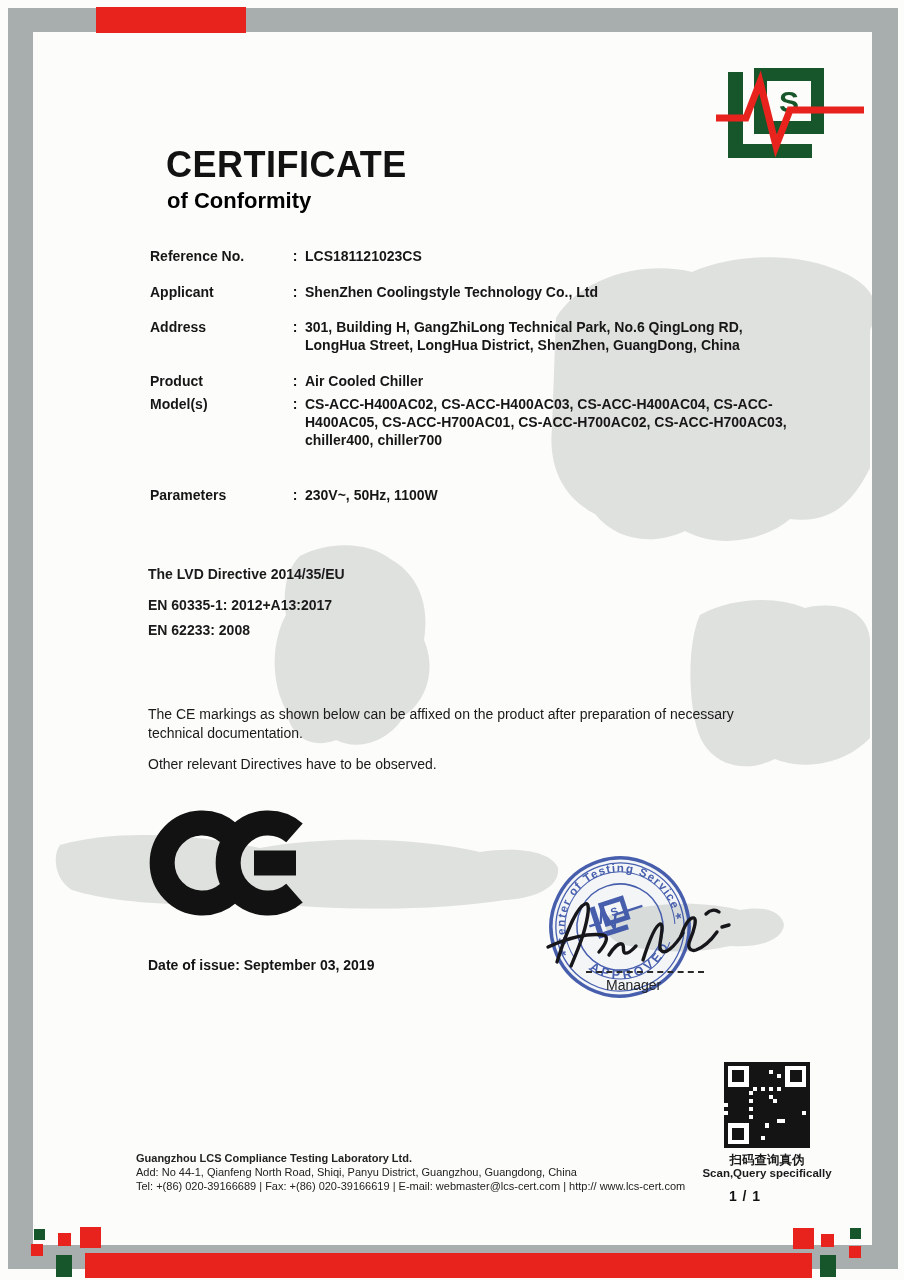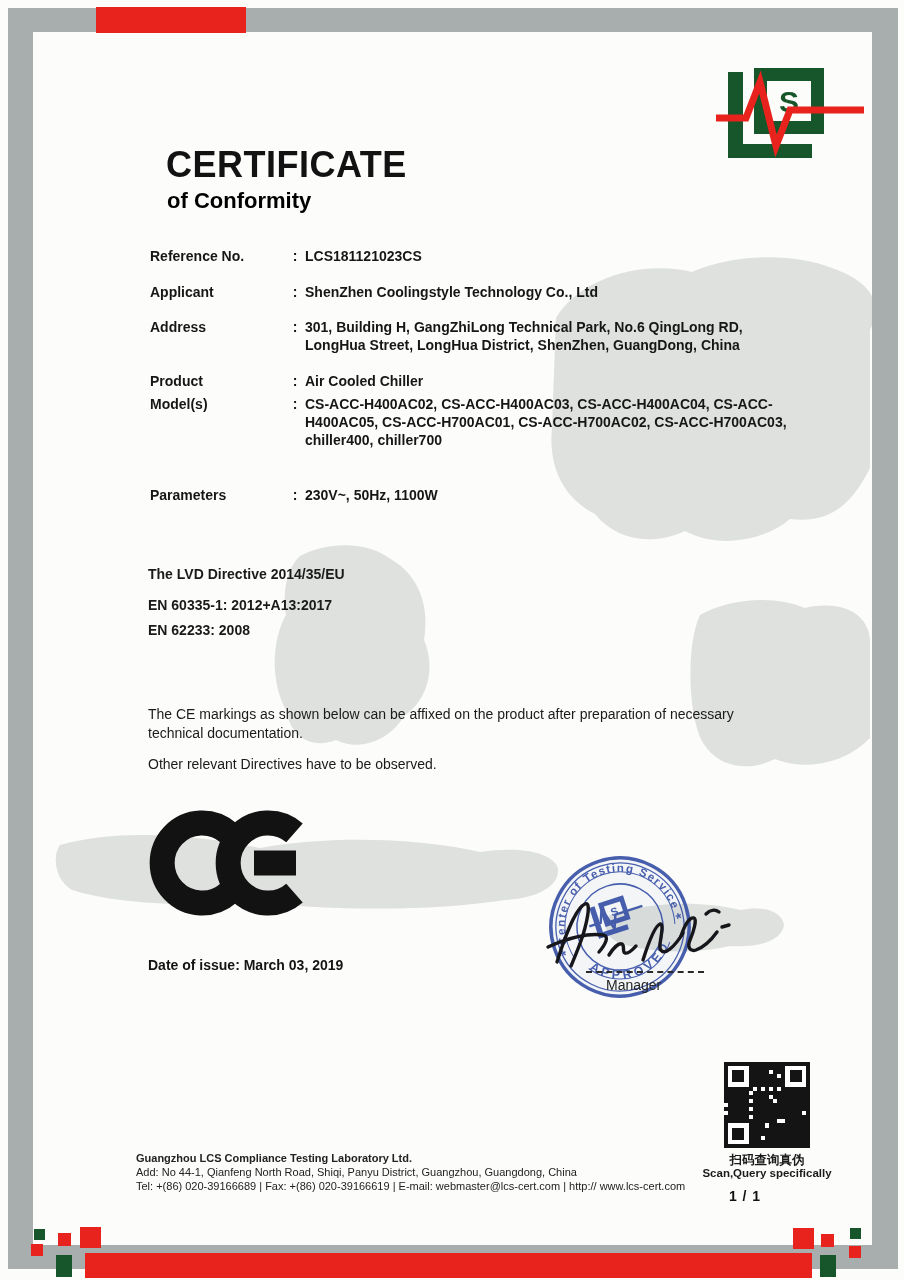--- a/index.html
+++ b/index.html
@@ -127,21 +127,21 @@
   <div class="abs content para" style="top:705px;">The CE markings as shown below can be affixed on the product after preparation of necessary technical documentation.</div>
 
   <svg class="abs content" style="left:146px;top:810px;" width="160" height="106" viewBox="0 0 160 106">
     <g fill="none" stroke="#121212" stroke-width="25">
       <path d="M82.5 22.9 A40 40 0 1 0 82.5 83.1"></path>
       <path d="M148.5 22.9 A40 40 0 1 0 148.5 83.1"></path>
       <path d="M108 53 L150 53"></path>
     </g>
   </svg>
 
-  <div class="abs content date-line">Date of issue: March 03, 2019</div>
+  <div class="abs content date-line">Date of issue: September 03, 2019</div>
 
   <svg class="abs stamp" width="150" height="150" viewBox="0 0 150 150">
     <g transform="rotate(-18 75 75)" stroke="#3a53a8" fill="none" opacity="0.93">
       <circle cx="75" cy="75" r="69" stroke-width="3.5" fill="rgba(80,110,190,0.05)"></circle>
       <circle cx="75" cy="75" r="64" stroke-width="1.3"></circle>
       <circle cx="75" cy="75" r="43" stroke-width="1.5"></circle>
       <path id="arcTop" d="M21.9 89.2 A55 55 0 1 1 128.1 89.2"></path>
       <path id="arcBottom" d="M32.4 104.8 A52 52 0 0 0 117.6 104.8"></path>
       <text font-size="11.5" font-weight="bold" fill="#3a53a8" stroke="none" letter-spacing="1.4">
         <textPath href="#arcTop" startOffset="50%" text-anchor="middle">Center of Testing Service</textPath>

